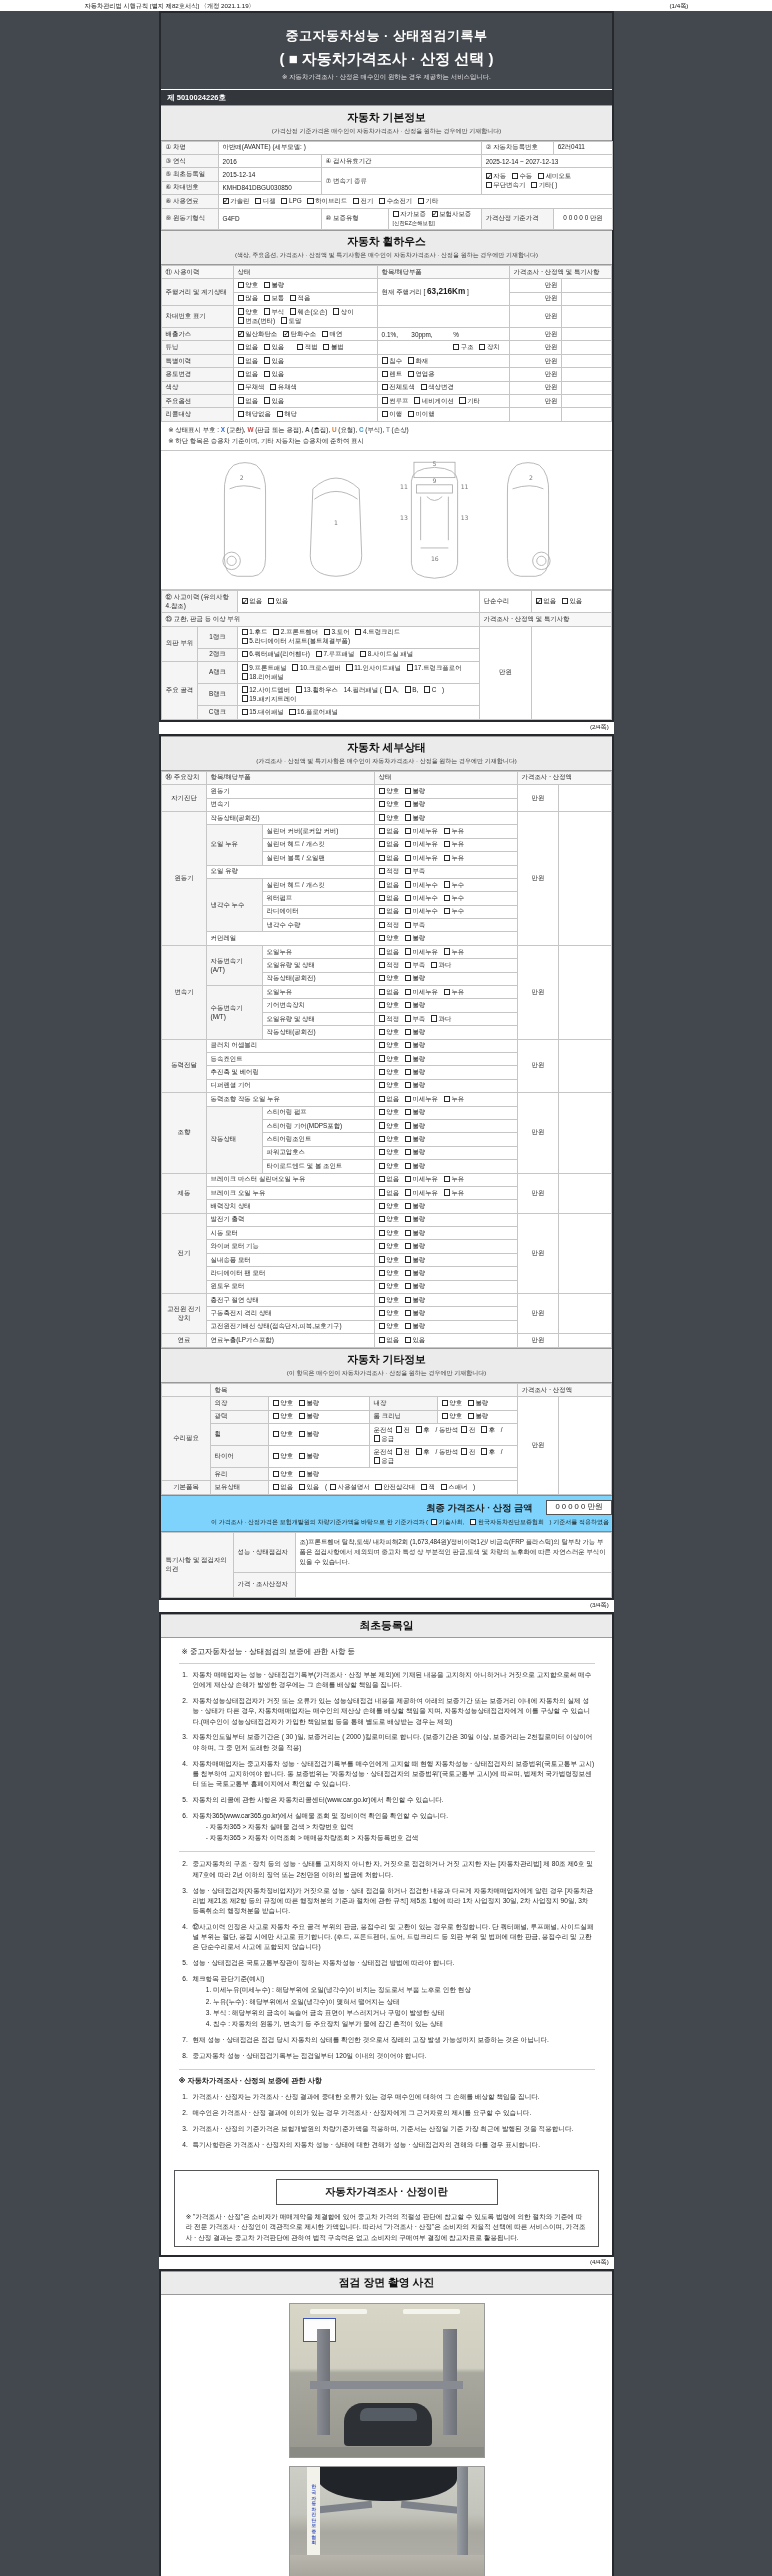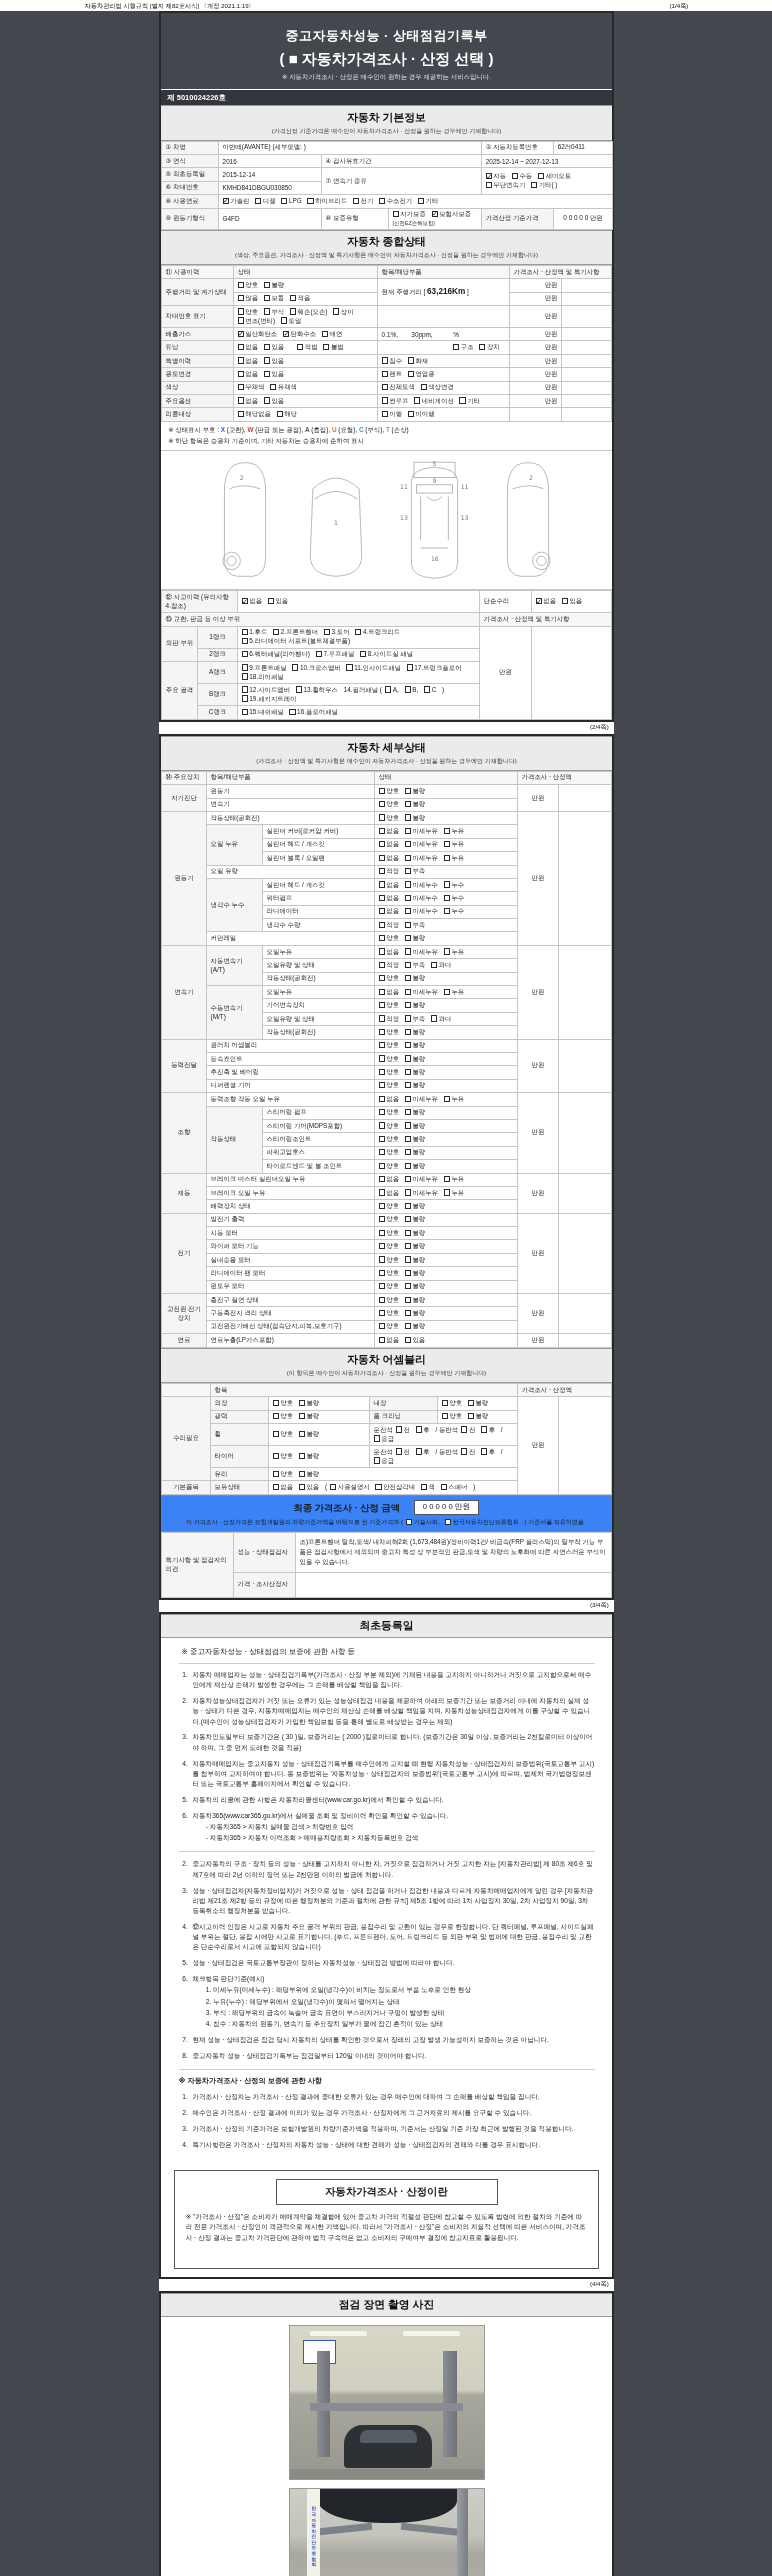--- a/index.html
+++ b/index.html
@@ -43,35 +43,35 @@
   .big-km{font-size:8.2px;font-weight:bold}
   
   .legend{font-size:6.4px;padding:4.1px 7.2px 1px}
   .legend2{font-size:6.4px;padding:1px 7.2px 4.1px;border-bottom:0.5px solid #c6c6c6}
   .diagrams{display:flex;justify-content:center;gap:24px;padding:7.2px 0 5.2px;
             border-bottom:0.5px solid #c6c6c6}
   .diagrams svg{display:block}
   .dstroke{fill:none;stroke:#a9a9a9;stroke-width:1.6}
   .dtext{fill:#777;font-size:12px;font-family:"DejaVu Sans",sans-serif}
   
-  .finalband{background:#3b82f6;border-top:1px solid #888;border-bottom:0.5px solid #888;
-             text-align:center;padding:4.1px 0 3.6px}
+  .finalband{background:#7dd3fc;border-top:1px solid #888;border-bottom:0.5px solid #888;
+             text-align:right;padding:4.1px 0 3.6px}
   .final-line1{font-size:9.3px;font-weight:bold}
   .final-box{display:inline-block;border:0.8px solid #555;background:#fff;font-weight:normal;
              font-size:7.7px;padding:1.5px 8.2px;margin-left:11.3px;vertical-align:1px}
   .final-note{font-size:6px;margin-top:3.1px}
   
   .notices{padding:3.1px 17.5px 5.2px}
   .nintro{font-size:7.5px;font-weight:normal;padding:6.2px 3.1px;border-bottom:0.5px solid #cfcfcf}
   .nitem{display:flex;gap:4.6px;margin:5.7px 0;font-size:6.6px;line-height:1.55}
   .nnum{min-width:9.3px;text-align:right;flex:none}
   .nsub{margin:1px 0 0 13.4px;font-size:6.6px;line-height:1.55}
   .nhead2{font-size:7.2px;font-weight:bold;margin:8.2px 0 2.1px;padding-top:6.2px;
           border-top:0.5px solid #cfcfcf}
-  .pricebox{border:0.8px solid #555;margin:9.3px 13.4px 8.2px;padding:0 0 22px}
+  .pricebox{border:0.8px solid #555;margin:9.3px 13.4px 8.2px;padding:0 0 0}
   .pricebox-title{border:0.6px solid #555;width:222px;margin:8.2px auto 5.2px;text-align:center;
           font-size:10.3px;font-weight:bold;padding:4.6px 0}
   .pricebox-text{font-size:6.6px;line-height:1.6;padding:2.1px 10.3px}
   
   .photowrap{padding:8.2px 0 10.3px;border-bottom:2.1px solid #25282c}
   .photo{width:196px;margin:0 auto 8.2px;position:relative;overflow:hidden;border:0.5px solid #999}
   .p1{height:155px;background:linear-gradient(180deg,#d8d6c6 0%,#cfcec0 42%,#a8a89e 45%,#97978f 100%)}
   .p1 .lightbar{position:absolute;top:5.2px;height:4.6px;background:#f4f4ee;border-radius:1.5px}
   .p1 .post{position:absolute;top:25px;width:13.4px;height:106px;background:linear-gradient(90deg,#8b8f95,#6e7278)}
   .p1 .beam{position:absolute;top:77px;left:20.6px;right:20.6px;height:8.2px;background:#888c92}
@@ -158,21 +158,21 @@
         <td>G4FD</td>
         <td>⑩ 보증유형</td>
         <td><span><span class="ck-item"><span class="cb"></span>자가보증</span><span class="ck-item"><span class="cb ck"></span>보험사보증</span></span> <span class="warr-note">[신한EZ손해보험]</span></td>
         <td class="lbl">가격산정 기준가격</td>
         <td class="cen">0 0 0 0 0 만원</td>
       </tr>
     </tbody>
       </table>
 
     <div class="secband">
-      <div class="sectitle">자동차 종합상태</div>
+      <div class="sectitle">자동차 휠하우스</div>
       <div class="secsub">(색상, 주요옵션, 가격조사 · 산정액 및 특기사항은 매수인이 자동차가격조사 · 산정을 원하는 경우에만 기재합니다)</div>
     </div>
     <table>
       <colgroup>
           <col style="width:72px">
           <col style="width:144px">
           <col style="width:132px">
           <col style="width:52px">
           <col style="width:50px">
         </colgroup>
@@ -567,21 +567,21 @@
             <td class="lbl cen" rowspan="1">연료</td>
             <td colspan="2">연료누출(LP가스포함)</td>
             <td><span class="ck-item"><span class="cb"></span>없음</span><span class="ck-item"><span class="cb"></span>있음</span></td>
             <td class="cen" rowspan="1">만원</td>
             <td rowspan="1"></td>
           </tr>
         </tbody>
     </table>
 
     <div class="secband">
-      <div class="sectitle">자동차 어셈블리</div>
+      <div class="sectitle">자동차 기타정보</div>
       <div class="secsub">(이 항목은 매수인이 자동차가격조사 · 산정을 원하는 경우에만 기재합니다)</div>
     </div>
     <table>
       <colgroup>
           <col style="width:49px">
           <col style="width:58px">
           <col style="width:101px">
           <col style="width:68px">
           <col style="width:80px">
           <col style="width:41px">

